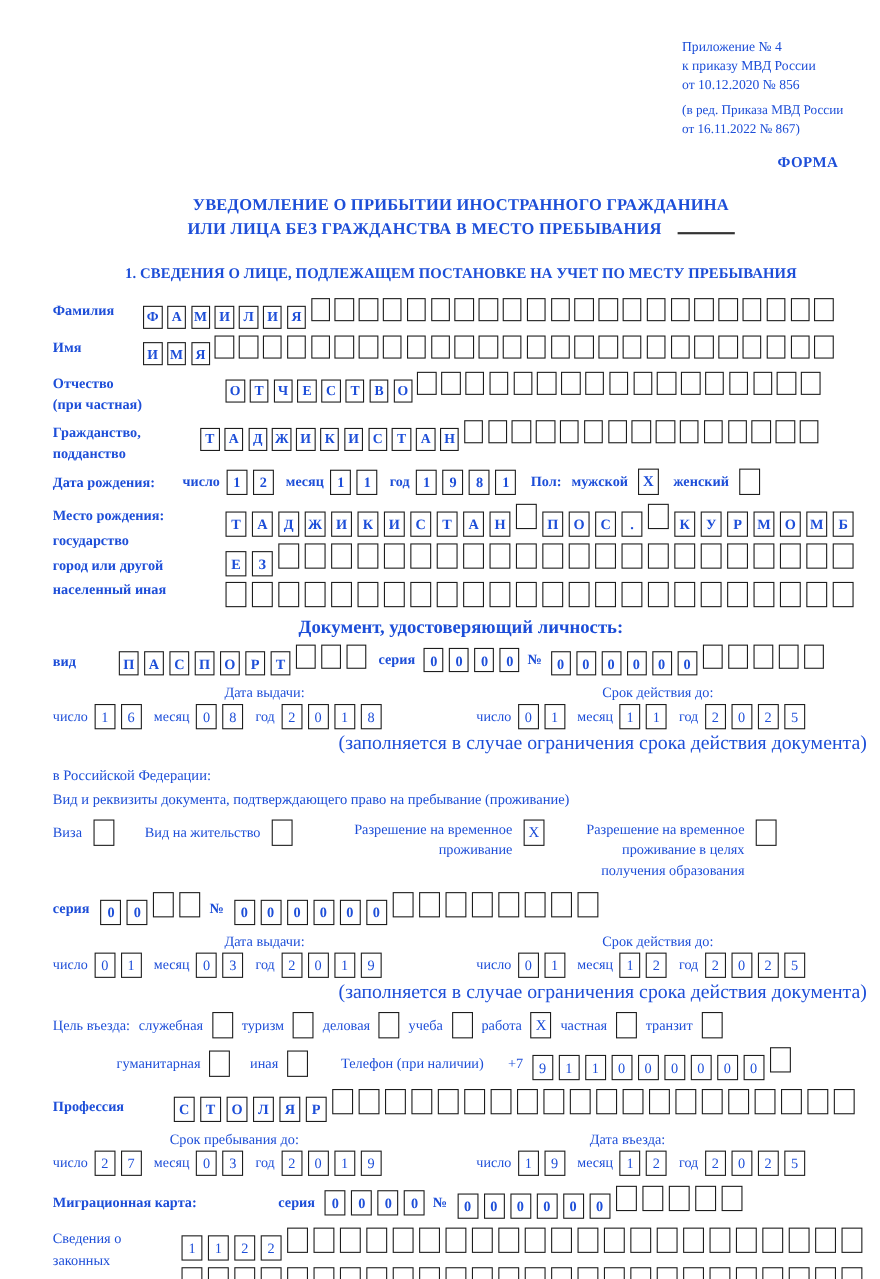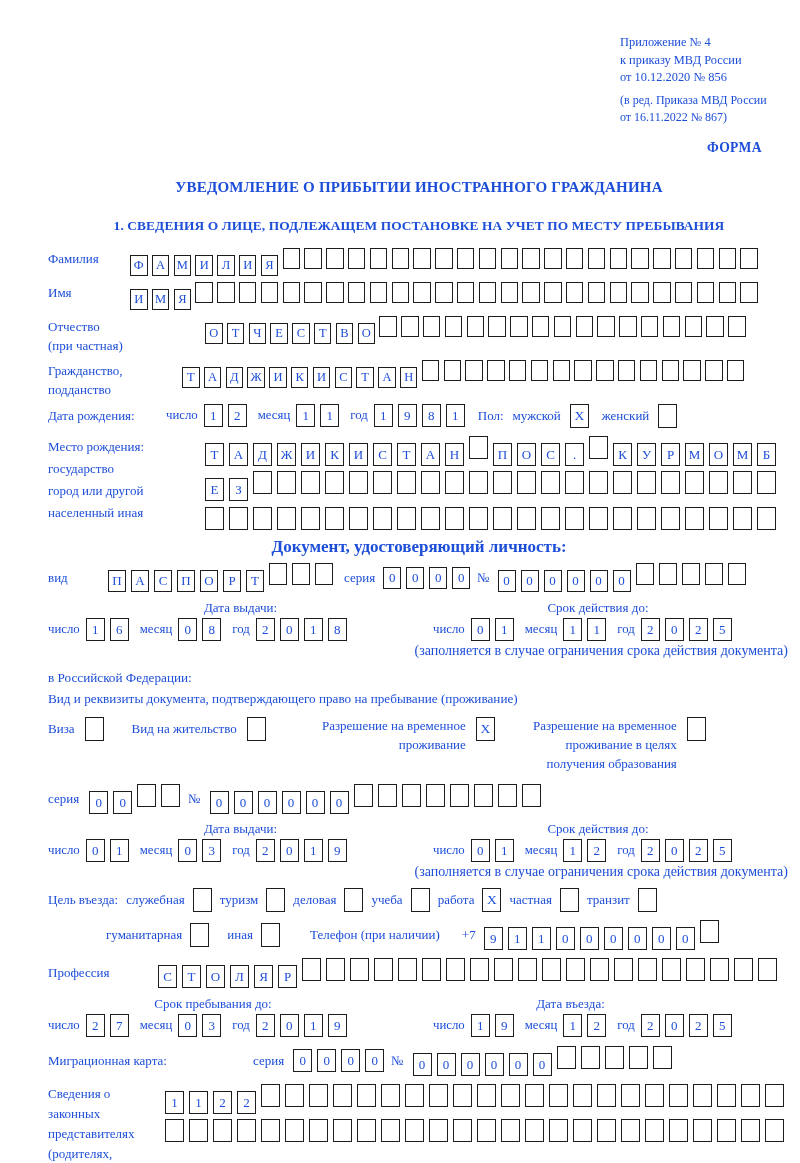--- a/index.html
+++ b/index.html
@@ -17,21 +17,21 @@
   
   .annex{margin-left:572px;font-size:12.4px;line-height:1.42;}
   .annex .sub{margin-top:5px;font-size:12px;}
   .forma{margin-top:14px;margin-right:28px;text-align:right;font-weight:bold;font-size:13.6px;letter-spacing:.4px;}
   
   .title{margin-top:20px;text-align:center;font-weight:bold;font-size:15px;line-height:1.5;letter-spacing:.2px;}
   .uline{display:inline-block;width:52px;border-bottom:2px solid #333;margin-left:14px;vertical-align:baseline;}
   .sec1{margin-top:20px;text-align:center;font-weight:bold;font-size:13.4px;white-space:nowrap;letter-spacing:.1px;}
   .formbody{margin-top:14px;}
   
-  .frow{display:flex;align-items:flex-start;margin-bottom:6px;}
+  .frow{display:flex;align-items:flex-start;margin-bottom:6px;font-weight:bold;}
   .lbl{line-height:21px;flex:none;}
   .lbl2{line-height:17px;flex:none;}
   .w82{width:82px;}
   .w134{width:134px;}
   .w157{width:157px;}
   .w110{width:110px;}
   .boxes{white-space:nowrap;line-height:0;}
   .cell{
     display:inline-flex;align-items:center;justify-content:center;
     box-sizing:border-box;
@@ -53,21 +53,21 @@
     background:#fff;
     flex:none;
   }
   .inl{display:inline-flex;align-items:center;gap:9px;}
   .dochead{text-align:center;font-weight:bold;font-size:17px;margin:2px 0 6px 0;}
   
   .dates{display:flex;margin-bottom:2px;}
   .dcol{display:flex;align-items:center;gap:6px;white-space:nowrap;}
   .dhead-row{display:flex;font-size:13px;margin-bottom:2px;}
   .dlabel{font-size:12.8px;}
-  .note{font-size:14px;text-align:right;margin:2px 2px 8px 0;}
+  .note{font-size:18px;text-align:right;margin:2px 2px 8px 0;}
   .intro{font-size:13.2px;line-height:1.6;}
   .opt-row{display:flex;align-items:flex-start;margin-top:8px;margin-bottom:10px;gap:14px;}
   .opt{display:flex;align-items:flex-start;gap:10px;}
   .olabel{line-height:24px;}
   .olabel.multi{line-height:1.45;text-align:right;}
   .w178{width:178px;}
   .w168{width:168px;}
   .purp{display:flex;align-items:center;gap:8px;flex-wrap:nowrap;margin-bottom:8px;}
   .purp .pl{white-space:nowrap;}
   .reps{display:flex;align-items:flex-start;}
@@ -86,20 +86,23 @@
     <div class="sub">
       <div>(в ред. Приказа МВД России</div>
       <div>от 16.11.2022 № 867)</div>
     </div>
   </div>
 
   <div class="forma">ФОРМА</div>
 
   <div class="title">
     <div>УВЕДОМЛЕНИЕ О ПРИБЫТИИ ИНОСТРАННОГО ГРАЖДАНИНА</div>
+    <div>
+      <span>ИЛИ ЛИЦА БЕЗ ГРАЖДАНСТВА В МЕСТО ПРЕБЫВАНИЯ</span><span class="uline"></span>
+    </div>
   </div>
 
   <div class="sec1">1. СВЕДЕНИЯ О ЛИЦЕ, ПОДЛЕЖАЩЕМ ПОСТАНОВКЕ НА УЧЕТ ПО МЕСТУ ПРЕБЫВАНИЯ</div>
 
   <div class="formbody">
 
     <div class="frow">
       <div class="lbl w82">Фамилия</div>
       <div class="boxes"><span class="cell">Ф</span><span class="cell">А</span><span class="cell">М</span><span class="cell">И</span><span class="cell">Л</span><span class="cell">И</span><span class="cell">Я</span><span class="cell"></span><span class="cell"></span><span class="cell"></span><span class="cell"></span><span class="cell"></span><span class="cell"></span><span class="cell"></span><span class="cell"></span><span class="cell"></span><span class="cell"></span><span class="cell"></span><span class="cell"></span><span class="cell"></span><span class="cell"></span><span class="cell"></span><span class="cell"></span><span class="cell"></span><span class="cell"></span><span class="cell"></span><span class="cell"></span><span class="cell"></span><span class="cell"></span></div>
     </div>

